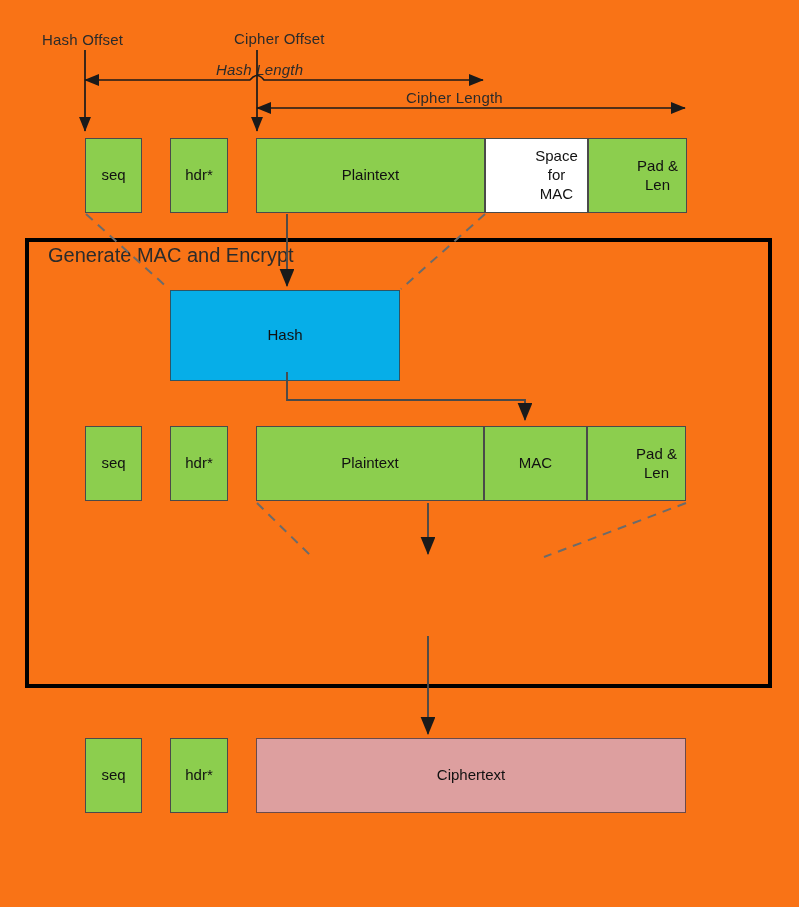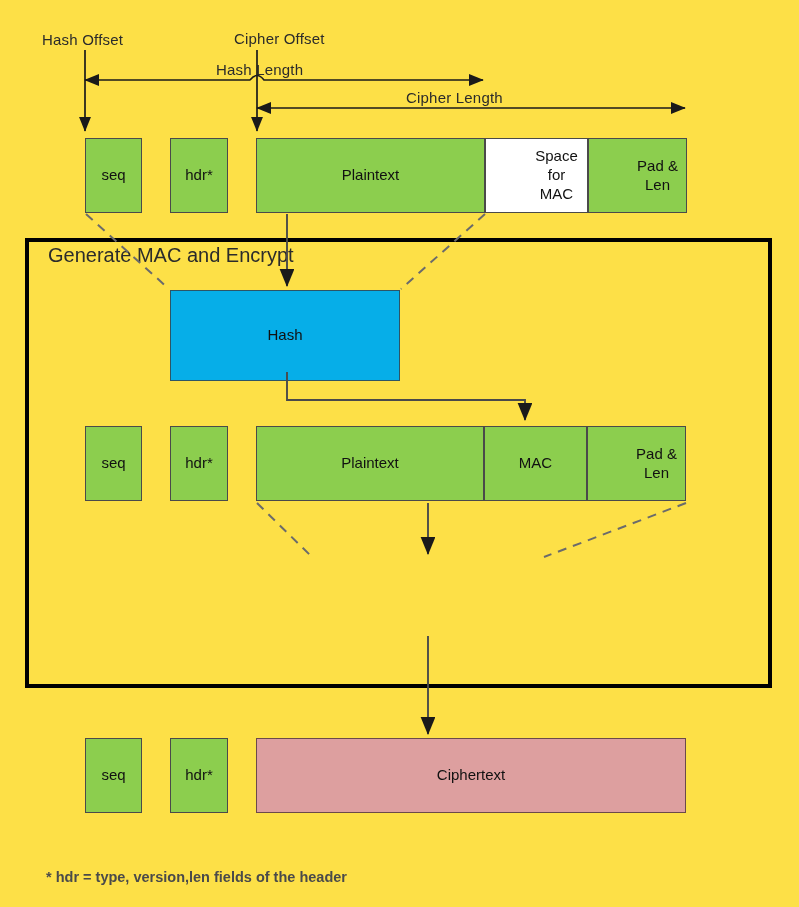--- a/index.html
+++ b/index.html
@@ -1,17 +1,17 @@
 <!DOCTYPE html>
 <html><head>
 <meta charset="utf-8">
 <style>
   html,body{margin:0;padding:0;background:#ffffff;}
   body{font-family:"Liberation Sans", sans-serif;}
-  #stage{position:relative;width:799px;height:907px;background:#fde047;overflow:hidden;}
+  #stage{position:relative;width:799px;height:907px;background:#f97316;overflow:hidden;}
   .lbl{position:absolute;font-size:15px;color:#2b2b2b;white-space:nowrap;letter-spacing:0.2px;}
   .blk{position:absolute;box-sizing:border-box;border:1.5px solid #4a4a4a;
        display:flex;align-items:center;justify-content:center;text-align:center;
        font-size:15px;color:#111;line-height:1.25;}
   .green{background:#8CCE4E;}
   .white{background:#ffffff;}
   .blue{background:#06AEE8;border-color:#2d5566;}
   .pink{background:#DD9F9F;border-color:#6b4a4a;}
   .blue .t,.pink .t,.green .t,.white .t{pointer-events:none;}
   .bigbox{position:absolute;box-sizing:border-box;border:4px solid #000;background:transparent;}
@@ -20,21 +20,21 @@
   .footnote{position:absolute;font-size:14.5px;font-weight:bold;color:#4a4a4a;white-space:nowrap;}
   .two-line{flex-direction:column;padding-left:40px;}
 </style>
 </head>
 <body>
 
 <div id="stage">
 
   <div class="lbl" style="left:42px;top:31px;">Hash Offset</div>
   <div class="lbl" style="left:234px;top:30px;">Cipher Offset</div>
-  <div class="lbl" style="left:216px;top:61px;">Hash Length</div>
+  <div class="lbl" style="left:216px;top:61px;font-style:italic;">Hash Length</div>
   <div class="lbl" style="left:406px;top:89px;">Cipher Length</div>
 
   <div class="blk green" style="left:85px;top:138px;width:57px;height:75px;">
     <span class="t">seq</span>
   </div>
 
   <div class="blk green" style="left:170px;top:138px;width:58px;height:75px;">
     <span class="t">hdr*</span>
   </div>
 
@@ -86,21 +86,20 @@
   </div>
 
   <div class="blk green" style="left:170px;top:738px;width:58px;height:75px;">
     <span class="t">hdr*</span>
   </div>
 
   <div class="blk pink" style="left:256px;top:738px;width:430px;height:75px;">
     <span class="t">Ciphertext</span>
   </div>
 
-  <div class="footnote" style="left:46px;top:869px;">* hdr = type,  version,len fields of the header</div>
 
   <svg class="overlay" xmlns="http://www.w3.org/2000/svg">
     <defs>
       <marker id="ah" markerWidth="10" markerHeight="10" refX="8.5" refY="3.6" orient="auto" markerUnits="strokeWidth">
         <path d="M0,0 L9,3.6 L0,7.2 z" fill="#1a1a1a"></path>
       </marker>
       <marker id="ahs" markerWidth="11" markerHeight="11" refX="9" refY="3.9" orient="auto" markerUnits="strokeWidth">
         <path d="M0,0 L9.5,3.9 L0,7.8 z" fill="#1a1a1a"></path>
       </marker>
     </defs>

